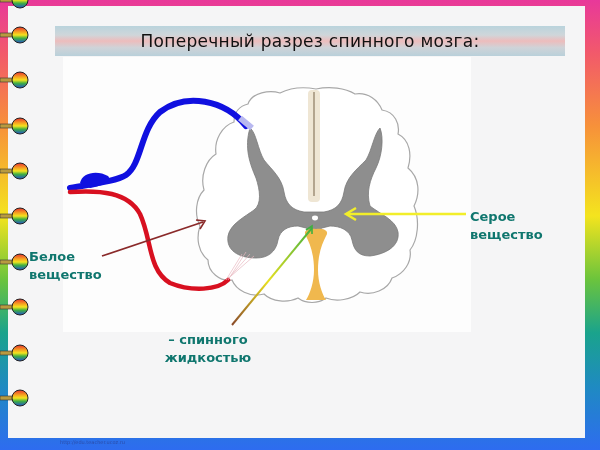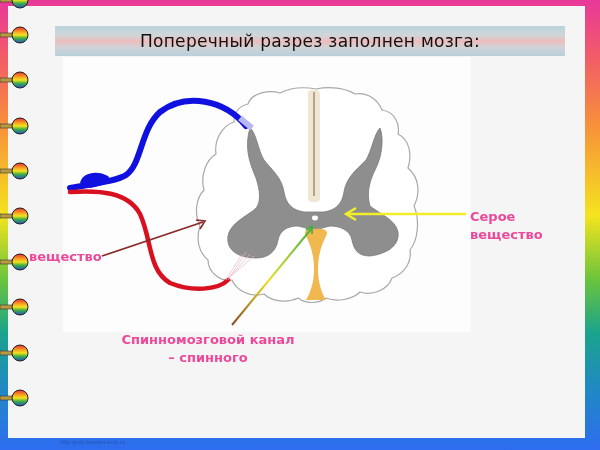--- a/index.html
+++ b/index.html
@@ -7,21 +7,21 @@
          font-family:"DejaVu Sans", sans-serif; }
   .frame { position:absolute; left:0; top:0; width:600px; height:450px;
            background:linear-gradient(180deg,#e8389a 0%,#f25a6a 12%,#f7913a 28%,#f4e41e 48%,#6cc43c 62%,#1aa38c 74%,#1f8ac2 86%,#2e6cf0 100%); }
   .paper { position:absolute; left:8px; top:6px; width:577px; height:432px; background:#f5f5f6; }
   .title-bar { position:absolute; left:55px; top:26px; width:510px; height:30px;
                background:linear-gradient(180deg,#b9d3dc 0%,#cfd6da 30%,#edbcbc 50%,#cfd3d8 72%,#b9d0da 100%); }
   .title-text { position:absolute; left:0; top:0; width:510px; height:30px; line-height:31px; text-align:center;
                 font-size:17px; color:#111; letter-spacing:0.3px; }
   .diagram { position:absolute; left:63px; top:57px; width:408px; height:275px; background:#fdfdfd; }
   svg.art { position:absolute; left:0; top:0; }
-  .label { position:absolute; font-weight:bold; color:#ec4899; font-size:13px; line-height:18px; }
+  .label { position:absolute; font-weight:bold; color:#0f766e; font-size:13px; line-height:18px; }
   .url { position:absolute; left:60px; top:439px; font-size:5px; color:#2a4ba8; }
 </style>
 </head>
 <body>
 
 <div class="frame"></div>
 <div class="paper"></div>
 
 <div>
   <svg class="art" width="40" height="450" viewBox="0 0 40 450">
@@ -44,21 +44,21 @@
     <use href="#ring" y="171"></use>
     <use href="#ring" y="216"></use>
     <use href="#ring" y="262"></use>
     <use href="#ring" y="307"></use>
     <use href="#ring" y="353"></use>
     <use href="#ring" y="398"></use>
   </svg>
 </div>
 
 <div class="title-bar">
-  <div class="title-text">Поперечный разрез заполнен мозга:</div>
+  <div class="title-text">Поперечный разрез спинного мозга:</div>
 </div>
 
 <div class="diagram"></div>
 
 <svg class="art" width="600" height="450" viewBox="0 0 600 450">
   <defs>
     <linearGradient id="canalArrow" x1="232" y1="325" x2="312" y2="228" gradientUnits="userSpaceOnUse">
       <stop offset="0" stop-color="#8a4a2a"></stop>
       <stop offset="0.45" stop-color="#e8e020"></stop>
       <stop offset="1" stop-color="#40b040"></stop>
@@ -102,26 +102,27 @@
   <path d="M196,220 L205,221 L200,229" fill="none" stroke="#8a2a2a" stroke-width="1.6"></path>
 
   <line x1="466" y1="214" x2="348" y2="214" stroke="#f2ee2a" stroke-width="2.5"></line>
   <path d="M356,208 L346,214 L356,220" fill="none" stroke="#f2ee2a" stroke-width="2.5"></path>
 
   <line x1="232" y1="325" x2="312" y2="228" stroke="url(#canalArrow)" stroke-width="2"></line>
   <path d="M306,230 L312,226 L312,234" fill="none" stroke="#40b040" stroke-width="1.6"></path>
 </svg>
 
 <div class="label" style="left:29px; top:248px;">
+  <div>Белое</div>
   <div>вещество</div>
 </div>
 
 <div class="label" style="left:470px; top:208px;">
   <div>Серое</div>
   <div>вещество</div>
 </div>
 
 <div class="label" style="left:100px; top:331px; width:216px; text-align:center;">
-  <div>Спинномозговой канал</div>
   <div>– спинного</div>
+  <div>жидкостью</div>
 </div>
 
 <div class="url">http://edu.teacher.ucoz.ru</div>
 
 </body></html>

